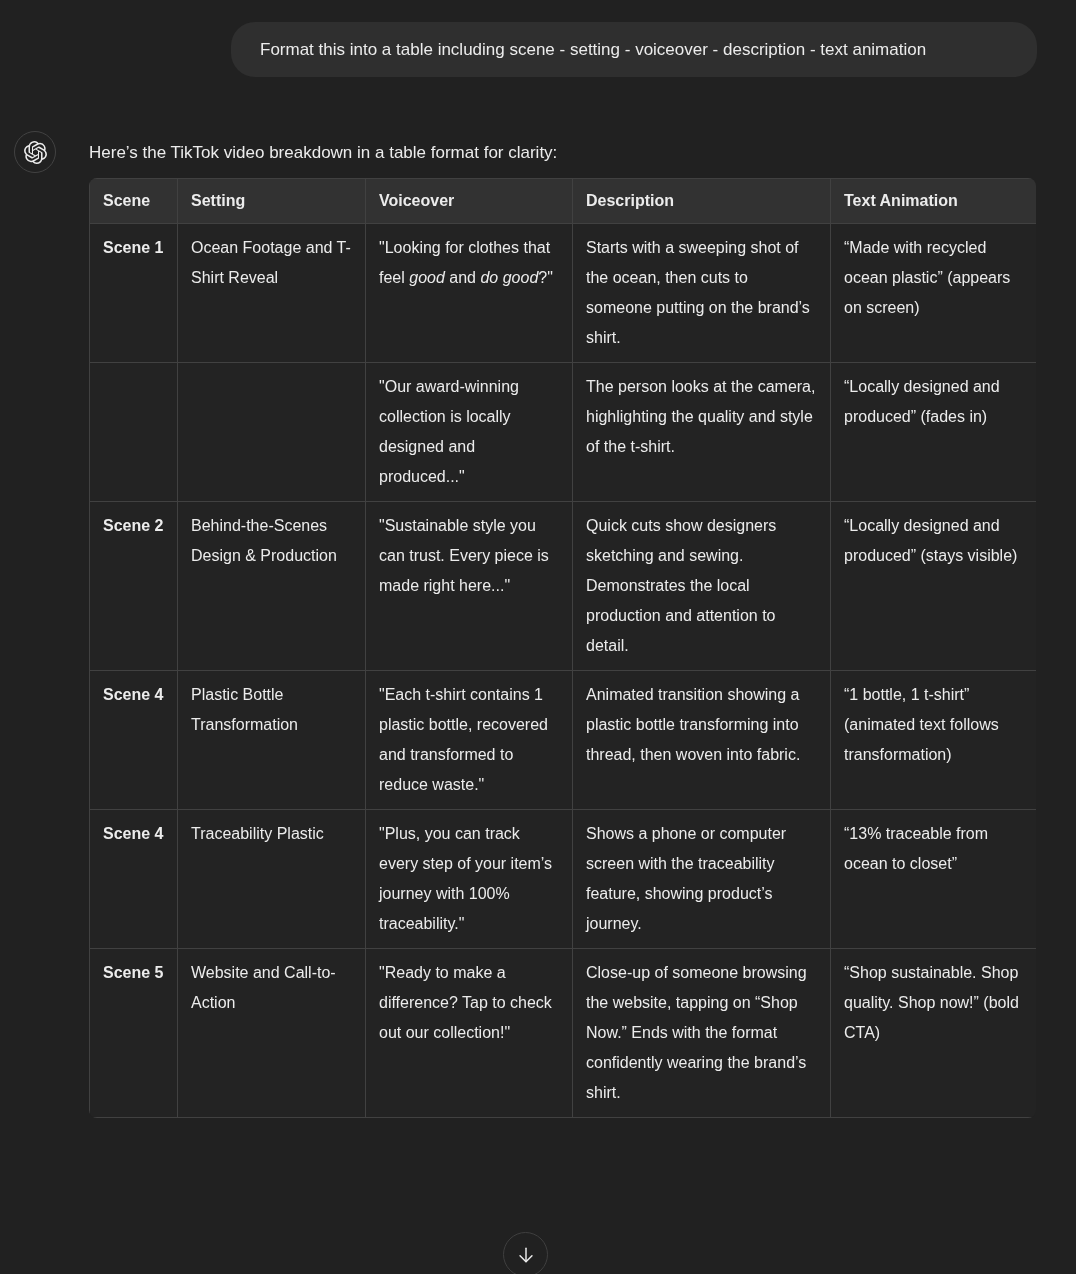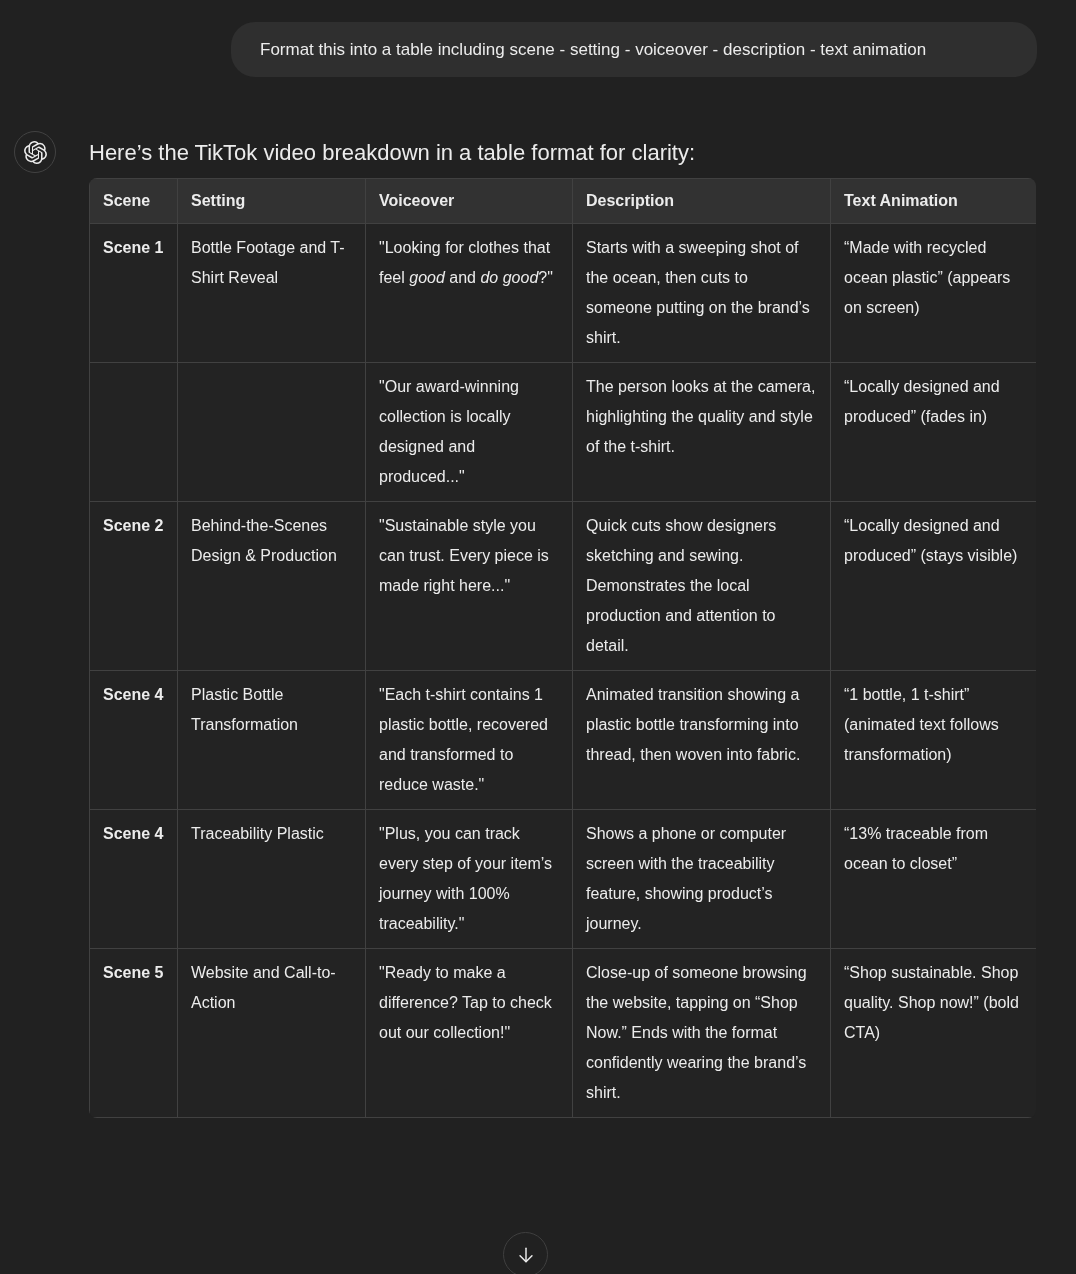--- a/index.html
+++ b/index.html
@@ -45,21 +45,21 @@
     width:42px;height:42px;
     border-radius:50%;
     border:1px solid #424242;
     display:flex;align-items:center;justify-content:center;
     flex:0 0 auto;
     margin-right:33px;
   }
   .avatar svg{width:23px;height:23px;fill:var(--text);}
   .assistant-content{width:947px;}
   .intro{
-    font-size:22px;
+    font-size:17px;
     line-height:26px;
     margin-top:9px;
     margin-bottom:12px;
   }
   
   .table-wrap{
     border-radius:8px;
     overflow:hidden;
     width:947px;
   }
@@ -149,21 +149,21 @@
               <th>Scene</th>
               <th>Setting</th>
               <th>Voiceover</th>
               <th>Description</th>
               <th>Text Animation</th>
             </tr>
         </thead>
         <tbody>
             <tr>
               <td class="scene-cell">Scene 1</td>
-              <td>Bottle Footage and T-Shirt Reveal</td>
+              <td>Ocean Footage and T-Shirt Reveal</td>
               <td>"Looking for clothes that feel <em>good</em> and <em>do good</em>?"</td>
               <td>Starts with a sweeping shot of the ocean, then cuts to someone putting on the brand’s shirt.</td>
               <td>“Made with recycled ocean plastic” (appears on screen)</td>
             </tr>
             <tr>
               <td class="scene-cell"></td>
               <td></td>
               <td>"Our award-winning collection is locally designed and produced..."</td>
               <td>The person looks at the camera, highlighting the quality and style of the t-shirt.</td>
               <td>“Locally designed and produced” (fades in)</td>

